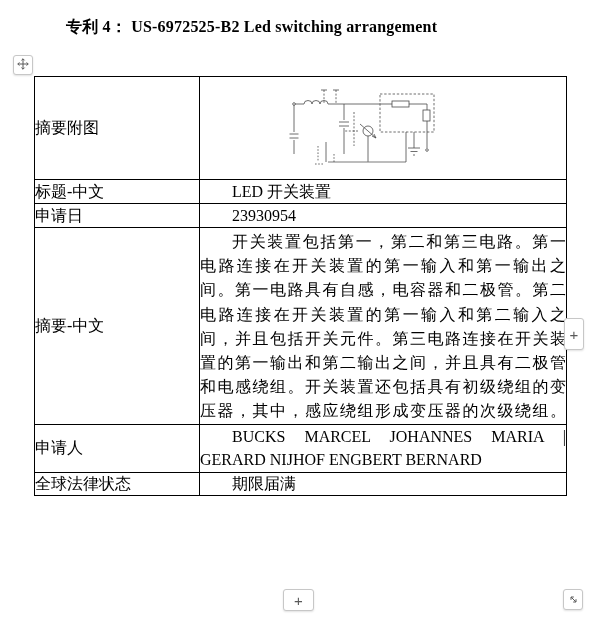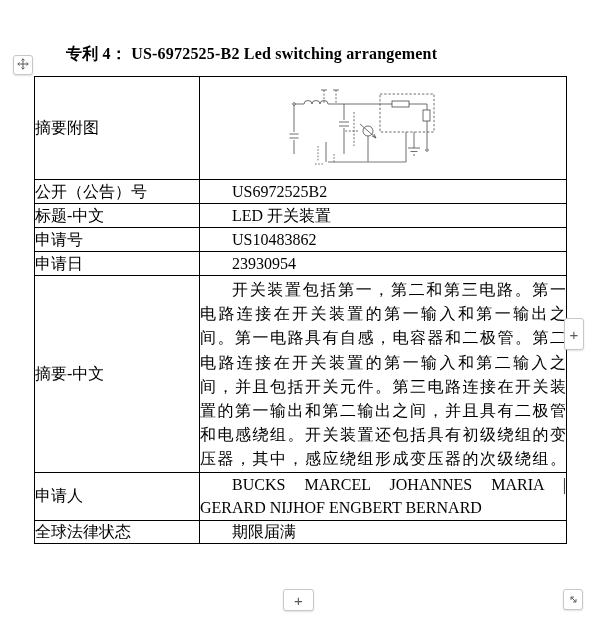--- a/index.html
+++ b/index.html
@@ -1,21 +1,21 @@
 <!DOCTYPE html>
 <html><head>
 <meta charset="utf-8">
 <style>
   html,body{margin:0;padding:0;}
   body{
     width:605px;height:626px;position:relative;background:#ffffff;
     font-family:"Liberation Serif","DejaVu Serif",serif;color:#000;overflow:hidden;
   }
   .heading{
-    position:absolute;left:66px;top:44px;font-size:16px;font-weight:bold;
+    position:absolute;left:66px;top:17px;font-size:16px;font-weight:bold;
     white-space:pre;letter-spacing:.2px;
   }
   table.patent{
     position:absolute;left:34px;top:76px;width:532px;
     border-collapse:collapse;table-layout:fixed;
   }
   table.patent td{
     border:1.5px solid #000;vertical-align:middle;padding:0;overflow:hidden;
     font-size:16px;line-height:22px;
   }
@@ -112,46 +112,30 @@
             <path d="M30 62 V77" stroke-dasharray="1.6 1.6"></path>
             <path d="M38 58 V78"></path>
             <path d="M118 48 V78"></path>
             <path d="M46 70 V78 M27 80 h8" stroke-dasharray="1.6 1.6"></path>
           </g>
         </svg>
       </div>
     </td>
   </tr>
 
+
   <tr style="height:24px">
     <td class="lbl">
-      <span>公开（公告）号</span>
-    </td>
-    <td class="val">
-      <div class="indent">US6972525B2</div>
-    </td>
-  </tr>
-
-  <tr style="height:24px">
-    <td class="lbl">
       <span>标题-中文</span>
     </td>
     <td class="val">
       <div class="indent">LED 开关装置</div>
     </td>
   </tr>
 
-  <tr style="height:24px">
-    <td class="lbl">
-      <span>申请号</span>
-    </td>
-    <td class="val">
-      <div class="indent">US10483862</div>
-    </td>
-  </tr>
 
   <tr style="height:24px">
     <td class="lbl">
       <span>申请日</span>
     </td>
     <td class="val">
       <div class="indent">23930954</div>
     </td>
   </tr>
 

